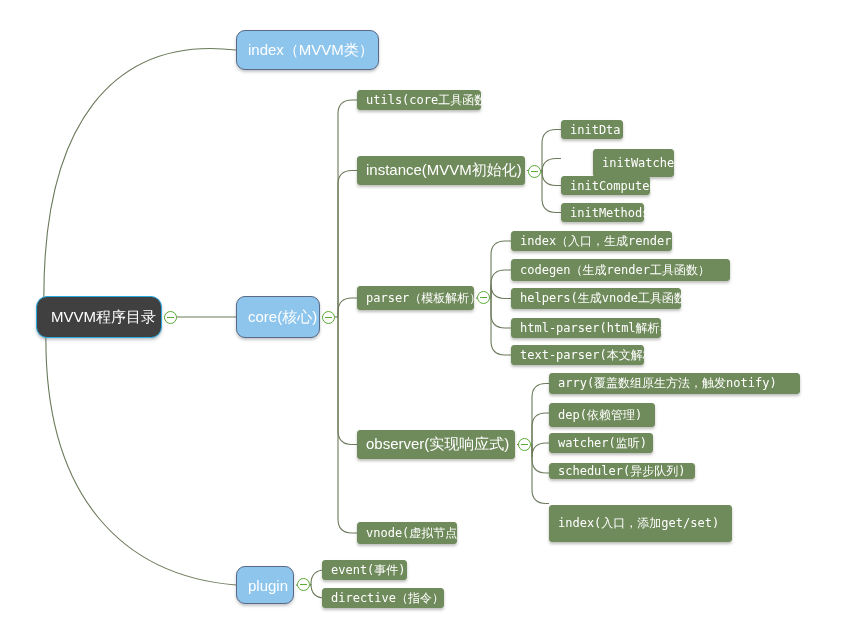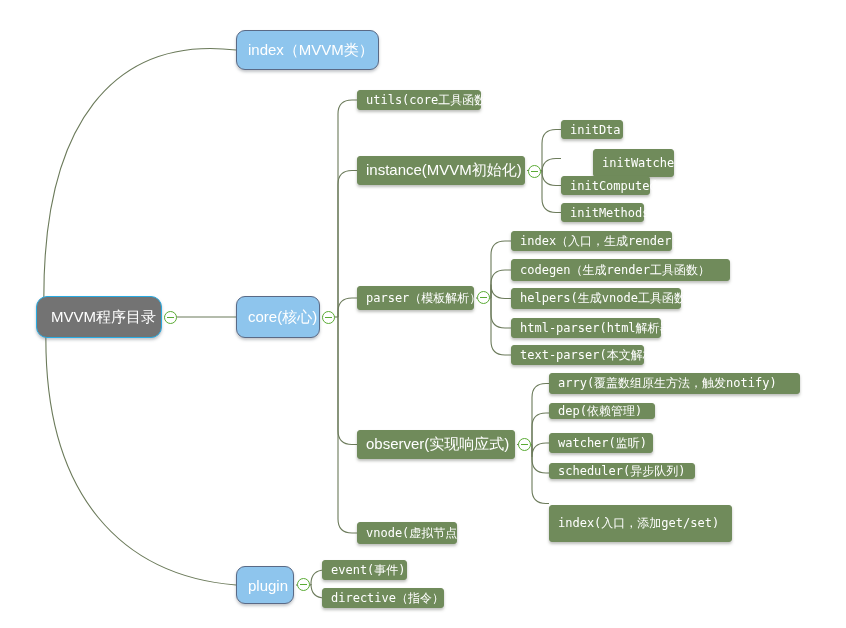--- a/index.html
+++ b/index.html
@@ -5,21 +5,21 @@
   html,body{margin:0;padding:0;background:#ffffff;}
   body{width:846px;height:628px;overflow:hidden;
        font-family:"Liberation Sans","DejaVu Sans",sans-serif;}
   #canvas{position:relative;width:846px;height:628px;background:#fff;}
   #wires{position:absolute;left:0;top:0;width:846px;height:628px;pointer-events:none;}
 
   .node{position:absolute;box-sizing:border-box;display:flex;align-items:center;
         white-space:nowrap;color:#ffffff;border-radius:7px;}
 
   
-  .n-root{background:#737373;border:1px solid #29abe2;border-radius:11px;
+  .n-root{background:#404040;border:1px solid #29abe2;border-radius:11px;
           font-size:17px;padding:0 14px;
           box-shadow:0 2px 3px rgba(80,90,100,.35);}
   
   .n-blue{background:#8ec5ed;border:1px solid #5a6a86;border-radius:9px;
           font-size:15px;padding:0 11px;
           box-shadow:0 2px 3px rgba(80,90,100,.35);}
   
   .n-green{background:#708b5b;border:1px solid #708b5b;border-radius:3px;
            padding:0 8px;box-shadow:0 2px 3px rgba(90,95,85,.40);}
   .mono{font-family:"DejaVu Sans Mono","Liberation Mono",monospace;font-size:12px;}
@@ -116,21 +116,21 @@
     </div>
     <div class="node n-green mono" style="left: 511px; top: 318px; width: 150px; height: 20px;">
       <span>html-parser(html解析器)</span>
     </div>
     <div class="node n-green mono" style="left: 511px; top: 345px; width: 133px; height: 20px;">
       <span>text-parser(本文解析)</span>
     </div>
     <div class="node n-green mono" style="left: 549px; top: 373px; width: 251px; height: 21px;">
       <span>arry(覆盖数组原生方法，触发notify)</span>
     </div>
-    <div class="node n-green mono" style="left: 549px; top: 403px; width: 106px; height: 16px;">
+    <div class="node n-green mono" style="left: 549px; top: 403px; width: 106px; height: 24px;">
       <span>dep(依赖管理)</span>
     </div>
     <div class="node n-green mono" style="left: 549px; top: 433px; width: 104px; height: 20px;">
       <span>watcher(监听)</span>
     </div>
     <div class="node n-green mono" style="left: 549px; top: 463px; width: 146px; height: 16px;">
       <span>scheduler(异步队列)</span>
     </div>
     <div class="node n-green mono" style="left: 549px; top: 477px; width: 183px; height: 37px; margin-top: 28px;">
       <span>index(入口，添加get/set)</span>

